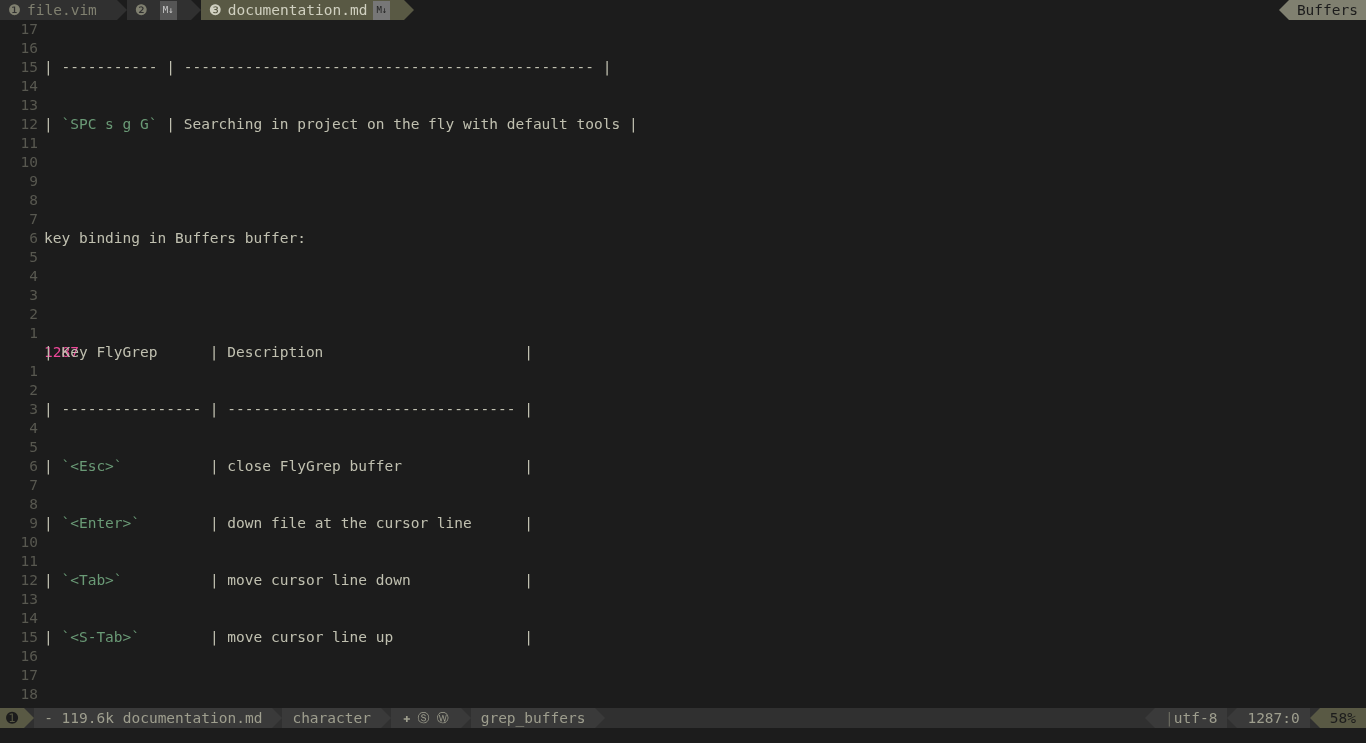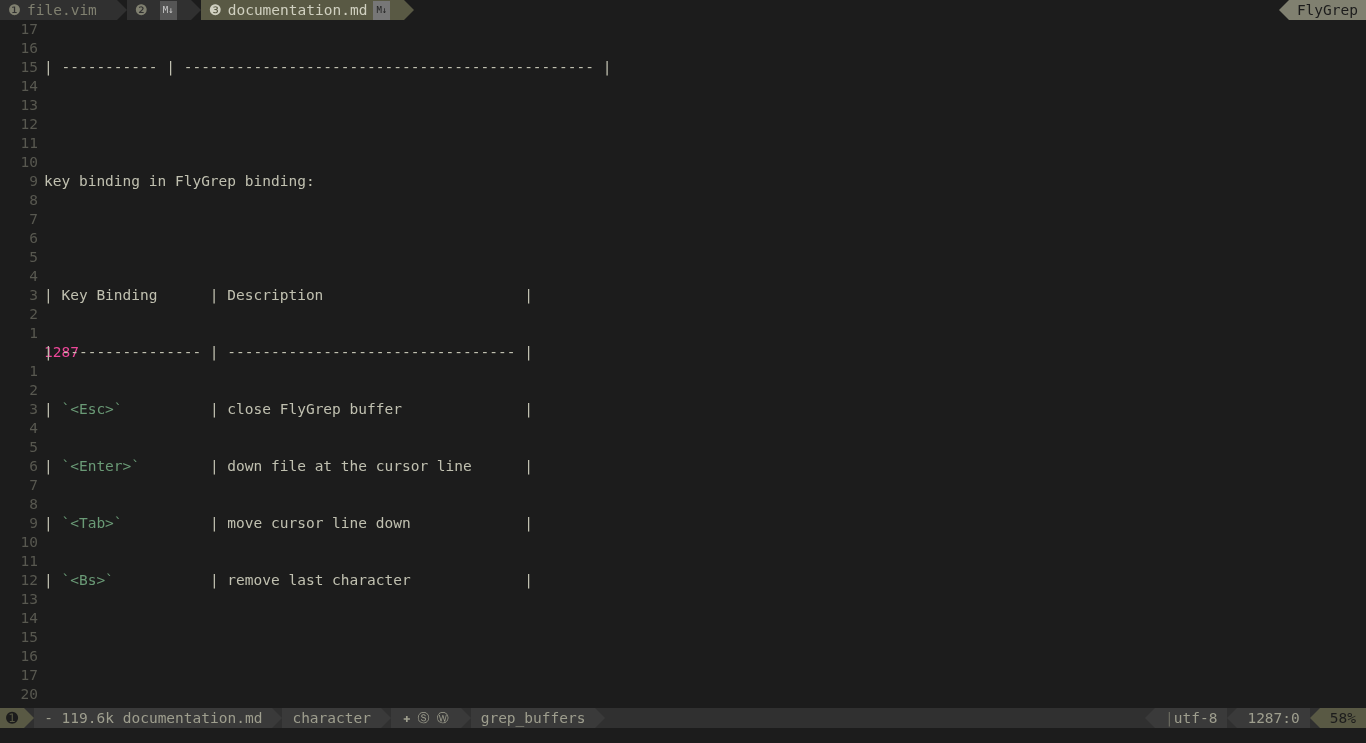--- a/index.html
+++ b/index.html
@@ -117,21 +117,21 @@
   </div>
   <div class="tab-sep"></div>
   <div class="tab active">
     <span class="num">❸</span>
     <span>documentation.md</span>
     <span class="ico" style="margin-left:6px;background:#777;color:#222;padding:0 3px;font-size:9px">M↓</span>
   </div>
   <div class="tab-sep active"></div>
   <div class="spacer"></div>
   <div class="buf-sep"></div>
-  <div class="buf-label">FlyGrep</div>
+  <div class="buf-label">Buffers</div>
 </div>
 
 <div class="editor">
   <div class="gutter">
     <div class="ln">17</div>
     <div class="ln">16</div>
     <div class="ln">15</div>
     <div class="ln">14</div>
     <div class="ln">13</div>
     <div class="ln">12</div>
@@ -157,33 +157,34 @@
     <div class="ln">8</div>
     <div class="ln">9</div>
     <div class="ln">10</div>
     <div class="ln">11</div>
     <div class="ln">12</div>
     <div class="ln">13</div>
     <div class="ln">14</div>
     <div class="ln">15</div>
     <div class="ln">16</div>
     <div class="ln">17</div>
-    <div class="ln">20</div>
+    <div class="ln">18</div>
   </div>
   <div class="code">
     <div class="row"><span>| ----------- | ----------------------------------------------- |</span></div>
+    <div class="row"><span>| </span><span class="kcode">`SPC s g G`</span><span> | Searching in project on the fly with default tools |</span></div>
     <div class="row"><span></span></div>
-    <div class="row"><span>key binding in FlyGrep binding:</span></div>
+    <div class="row"><span>key binding in Buffers buffer:</span></div>
     <div class="row"><span></span></div>
-    <div class="row"><span>| Key Binding      | Description                       |</span></div>
+    <div class="row"><span>| Key FlyGrep      | Description                       |</span></div>
     <div class="row"><span>| ---------------- | --------------------------------- |</span></div>
     <div class="row"><span>| </span><span class="kcode">`&lt;Esc&gt;`</span><span>          | close FlyGrep buffer              |</span></div>
     <div class="row"><span>| </span><span class="kcode">`&lt;Enter&gt;`</span><span>        | down file at the cursor line      |</span></div>
     <div class="row"><span>| </span><span class="kcode">`&lt;Tab&gt;`</span><span>          | move cursor line down             |</span></div>
-    <div class="row"><span>| </span><span class="kcode">`&lt;Bs&gt;`</span><span>           | remove last character             |</span></div>
+    <div class="row"><span>| </span><span class="kcode">`&lt;S-Tab&gt;`</span><span>        | move cursor line up               |</span></div>
     <div class="row"></div>
     
     
     
     
     
     
     
     
     

